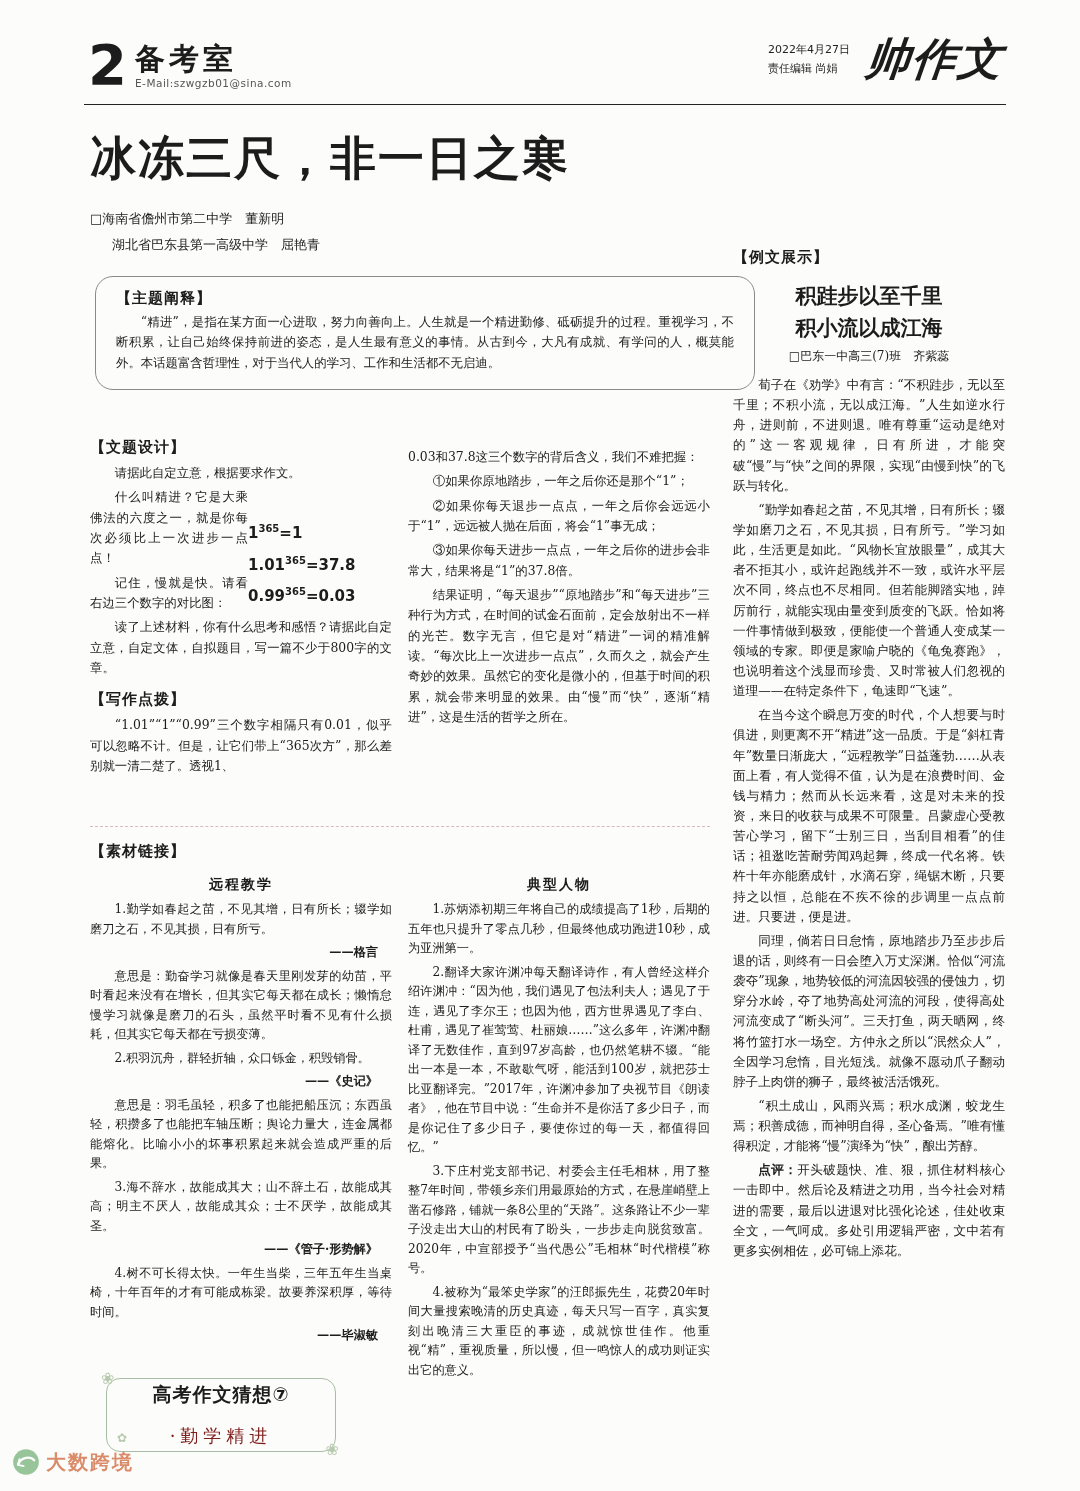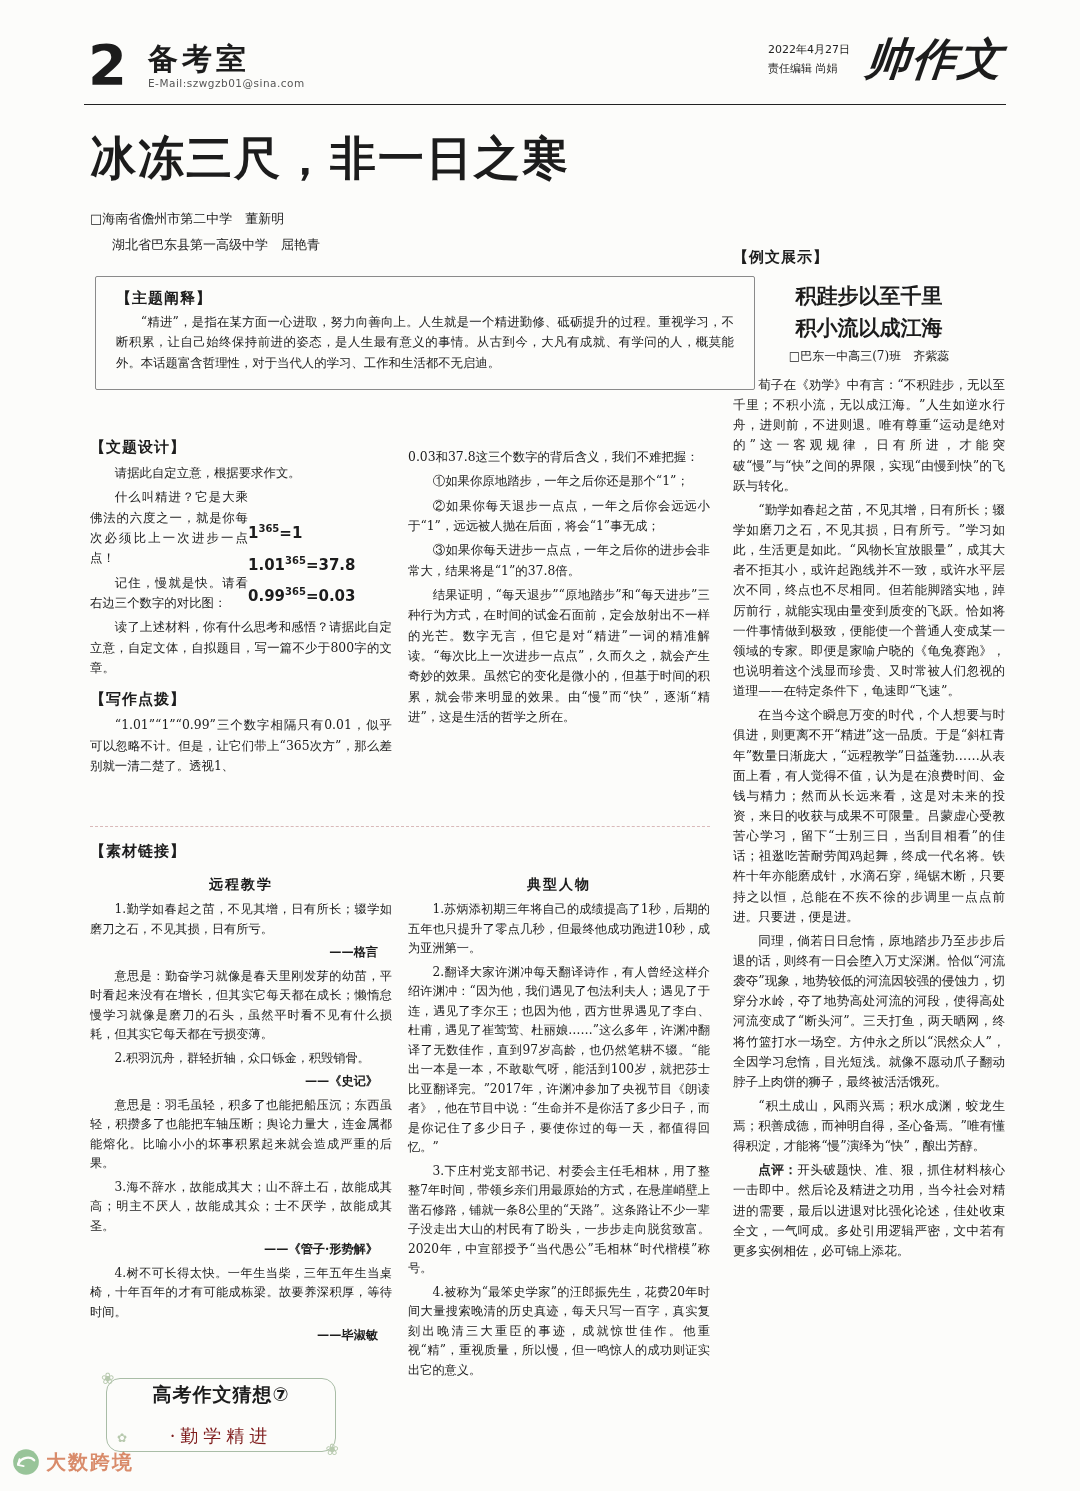--- a/index.html
+++ b/index.html
@@ -3,34 +3,34 @@
 <meta charset="utf-8">
 <style>
   html,body{margin:0;padding:0;background:#ededeb;}
   .page{position:relative;width:1080px;height:1491px;margin:0 auto;background:#fcfcfa;
         overflow:hidden;color:#1c1c1c;font-family:"DejaVu Serif","Liberation Serif",serif;}
   .sans{font-family:"DejaVu Sans","Liberation Sans",sans-serif;}
   
   .hdr{position:absolute;top:30px;left:88px;right:76px;display:flex;justify-content:space-between;align-items:flex-end;}
   .hdr-left{display:flex;align-items:flex-end;gap:8px;}
   .page-num{font-size:56px;font-weight:900;line-height:.85;}
-  .sec-wrap{display:flex;flex-direction:column;margin-left:13px;}
+  .sec-wrap{display:flex;flex-direction:column;}
   .sec-name{font-size:30px;font-weight:900;letter-spacing:4px;line-height:1.05;}
   .email{font-size:10.5px;color:#555;letter-spacing:.5px;margin-top:3px;}
   .hdr-right{display:flex;align-items:center;gap:16px;}
   .meta{font-size:11px;line-height:1.7;text-align:left;color:#222;}
   .masthead{font-size:44px;font-weight:900;font-style:italic;letter-spacing:2px;transform:skewX(-6deg);}
   .hdr-rule{position:absolute;top:104px;left:84px;width:922px;border-top:1.6px solid #222;}
   
   .headline{position:absolute;top:128px;left:90px;width:640px;}
   .headline h1{margin:0;font-size:46px;font-weight:900;letter-spacing:2px;font-family:"DejaVu Sans","Liberation Sans",sans-serif;}
   .authors{margin-top:16px;font-size:13px;line-height:2;}
   .authors .a2{padding-left:22px;}
   
-  .theme-box{position:absolute;top:276px;left:95px;width:618px;border:1px solid #8a8a8a;border-radius:2px;padding:12px 20px 12px 20px;background:#fcfcfa;}
+  .theme-box{position:absolute;top:276px;left:95px;width:618px;border:1px solid #8a8a8a;border-radius:18px;padding:12px 20px 12px 20px;background:#fcfcfa;}
   .sec-label{font-weight:bold;font-size:15px;font-family:"DejaVu Sans","Liberation Sans",sans-serif;letter-spacing:1px;}
   .jtext{font-size:12.4px;line-height:1.64;text-align:justify;}
   .jtext p{margin:0 0 4px 0;}
   .ind{text-indent:2em;}
   .attr{text-align:right;font-weight:bold;text-indent:0;padding-right:14px;}
   
   .col-design{position:absolute;top:438px;left:90px;width:302px;}
   .design-flex{display:flex;align-items:center;}
   .design-flex .dtxt{width:158px;}
   .formulas{width:136px;padding-top:26px;font-weight:bold;font-size:15px;line-height:2.1;font-family:"DejaVu Sans","Liberation Sans",sans-serif;}

